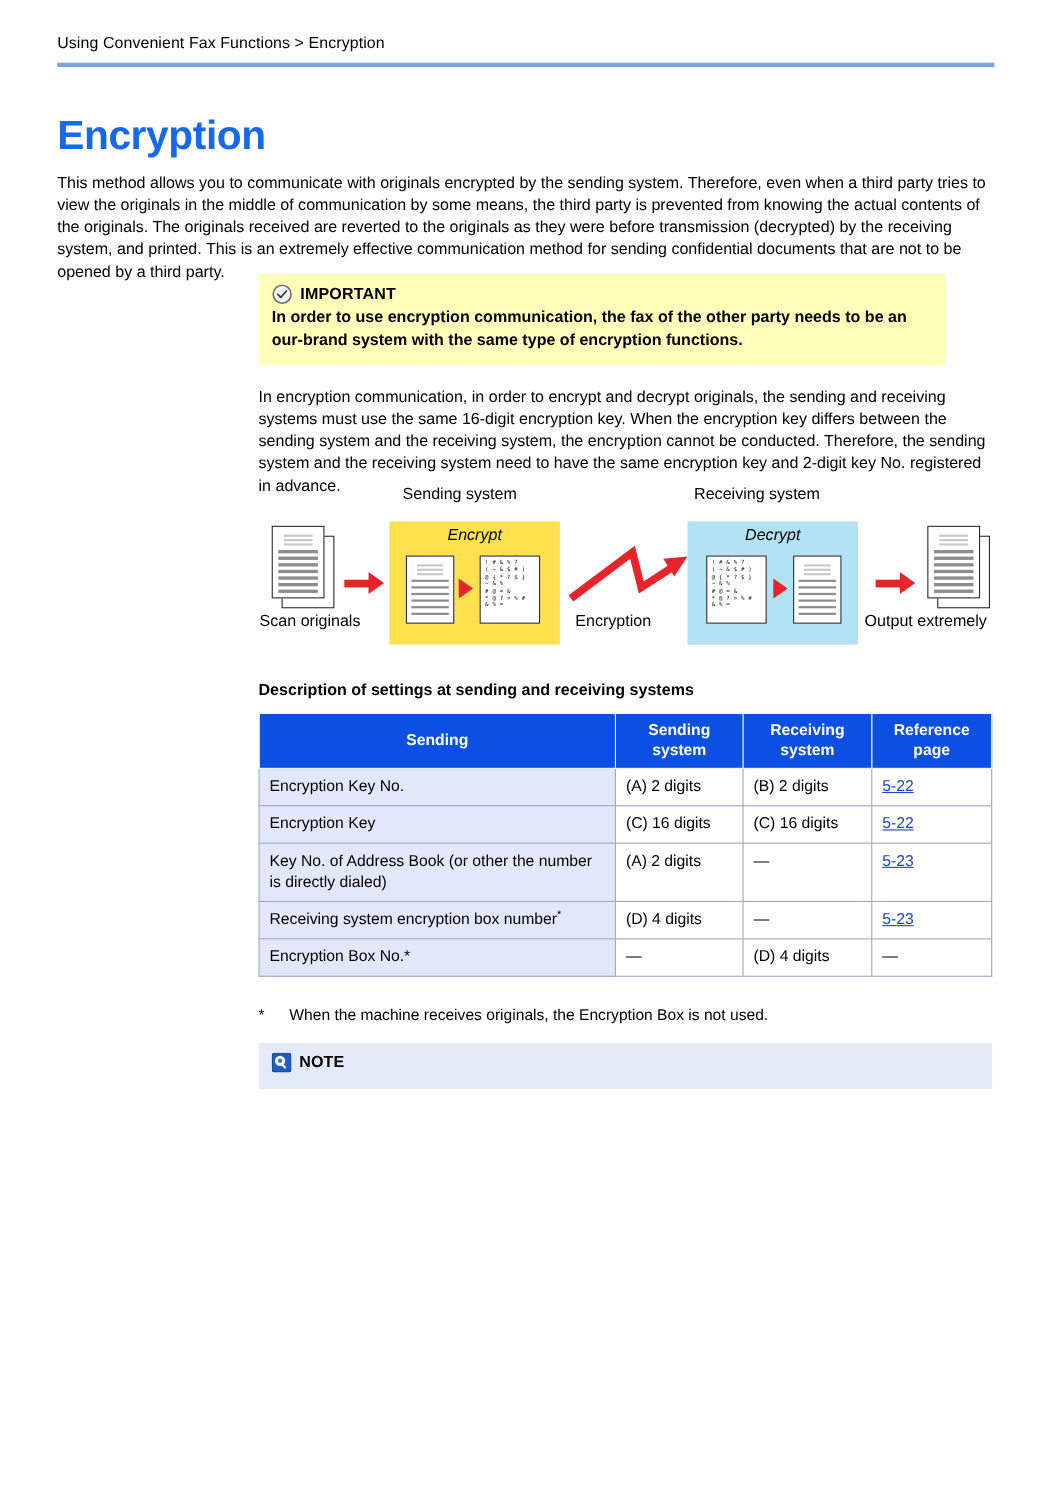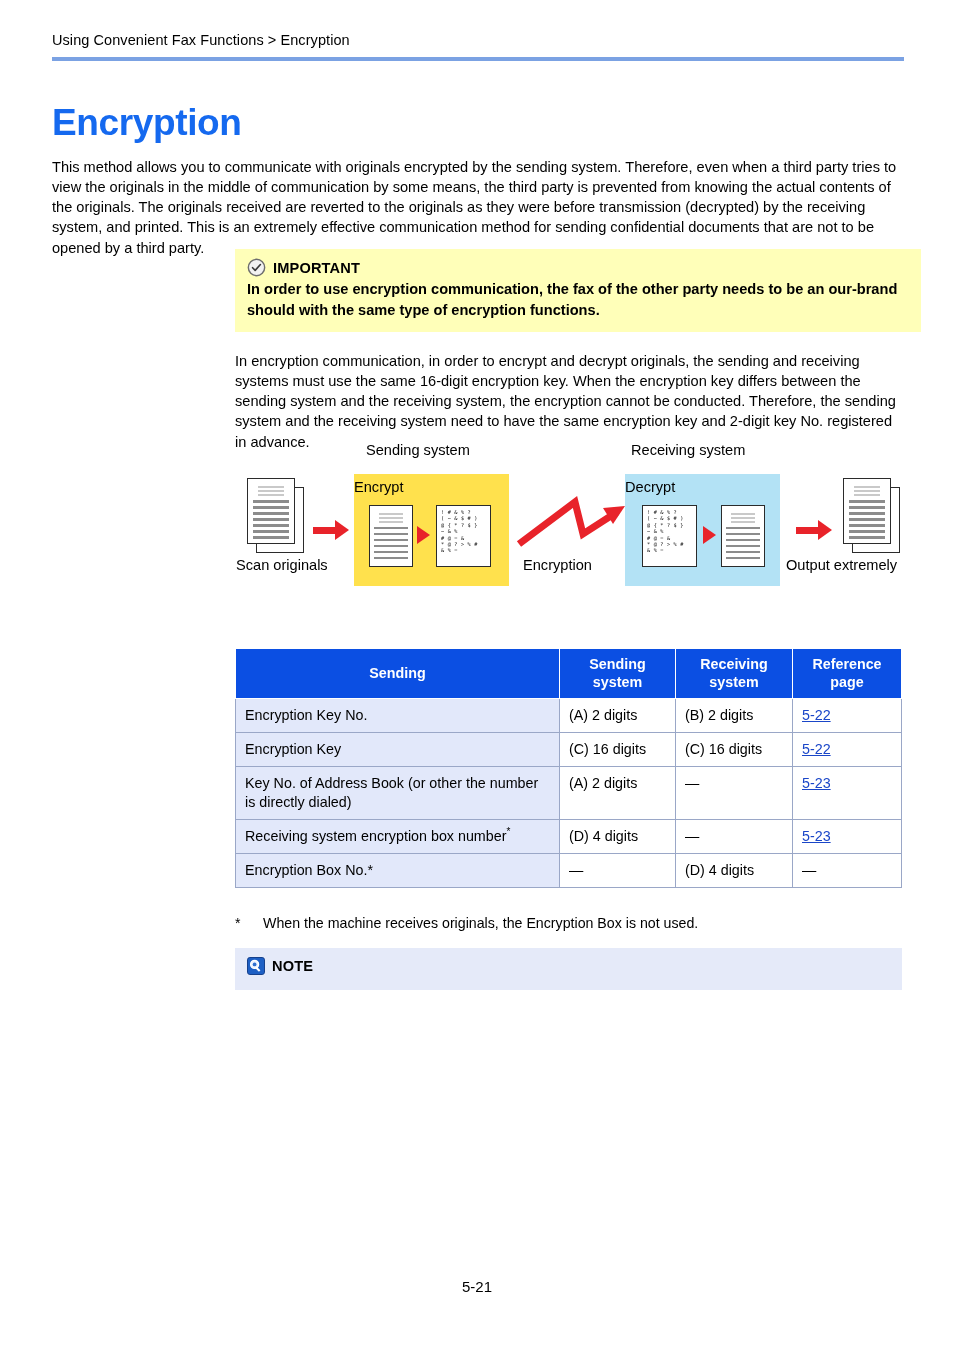--- a/index.html
+++ b/index.html
@@ -64,21 +64,21 @@
     line-height: 20.3px;
     color: #000;
     text-align: left;
   }
 
   
   .important-box {
     position: absolute;
     left: 235px;
     top: 249px;
-    width: 686px;
+    width: 625px;
     background: #ffffb9;
     padding: 9px 12px 12px 12px;
     box-sizing: border-box;
   }
   .callout-head {
     display: flex;
     align-items: center;
     gap: 7px;
     margin-bottom: 2px;
   }
@@ -129,22 +129,23 @@
   .panel {
     position: absolute;
     box-sizing: border-box;
   }
   .panel-yellow { background: #ffe14d; }
   .panel-blue  { background: #b3e2f5; }
   .panel-title {
     position: absolute;
     left: 0; right: 0;
     top: 5px;
-    text-align: left;
-    font-size: 14.6px;
+    text-align: center;
+    font-size: 14.6px;
+    font-style: italic;
   }
 
   
   .docpage {
     position: absolute;
     background: #fff;
     border: 1px solid #2b2b2b;
     box-sizing: border-box;
     overflow: hidden;
   }
@@ -298,21 +299,21 @@
   <p class="intro">This method allows you to communicate with originals encrypted by the sending system. Therefore, even when a third party tries to view the originals in the middle of communication by some means, the third party is prevented from knowing the actual contents of the originals. The originals received are reverted to the originals as they were before transmission (decrypted) by the receiving system, and printed. This is an extremely effective communication method for sending confidential documents that are not to be opened by a third party.</p>
 
   <div class="important-box">
     <div class="callout-head">
       <svg class="icon-check" viewBox="0 0 20 20">
         <circle cx="10" cy="10" r="8.6" fill="#f2f2f2" stroke="#6d6d6d" stroke-width="1.5"></circle>
         <path d="M5.9 10.2 L8.6 13 L14.1 6.9" fill="none" stroke="#3a3a3a" stroke-width="1.7" stroke-linecap="round" stroke-linejoin="round"></path>
       </svg>
       <span class="label">IMPORTANT</span>
     </div>
-    <div class="important-body">In order to use encryption communication, the fax of the other party needs to be an our-brand should with the same type of encryption functions.</div>
+    <div class="important-body">In order to use encryption communication, the fax of the other party needs to be an our-brand system with the same type of encryption functions.</div>
   </div>
 
   <p class="para2">In encryption communication, in order to encrypt and decrypt originals, the sending and receiving systems must use the same 16-digit encryption key. When the encryption key differs between the sending system and the receiving system, the encryption cannot be conducted. Therefore, the sending system and the receiving system need to have the same encryption key and 2-digit key No. registered in advance.</p>
 
   <div class="diagram">
 
     <div class="dg-caption" style="left:131px; top:2px;">Sending system</div>
     <div class="dg-caption" style="left:396px; top:2px;">Receiving system</div>
 
     <div class="docstack" style="left:12px; top:38px; width:48px; height:66px;">
@@ -406,20 +407,21 @@
         <div class="ln" style="top:33px; height:2.6px;"></div>
         <div class="ln" style="top:39px; height:2.6px;"></div>
         <div class="ln" style="top:45px; height:2.6px;"></div>
         <div class="ln" style="top:51px; height:2.6px;"></div>
         <div class="ln" style="top:57px; height:2.6px;"></div>
       </div>
     </div>
     <div class="dg-label" style="left:551px; top:117px;">Output extremely</div>
   </div>
 
+  <div class="table-caption">Description of settings at sending and receiving systems</div>
 
   <table class="settings">
     <colgroup>
       <col class="col1">
         <col class="col2">
         <col class="col3">
         <col class="col4">
     </colgroup>
     <thead>
       <tr>
@@ -472,15 +474,14 @@
       <svg class="icon-note" viewBox="0 0 18 18">
         <rect x="0.5" y="0.5" width="17" height="17" rx="2.4" fill="#1d5fc4" stroke="#15408c" stroke-width="1"></rect>
         <circle cx="7.6" cy="7.4" r="4" fill="#eaf2ff" stroke="#ffffff" stroke-width="1.3"></circle>
         <circle cx="7.6" cy="7.4" r="1.9" fill="#2e6fd0"></circle>
         <rect x="9.6" y="9.4" width="5.4" height="2.1" fill="#ffffff" transform="rotate(45 9.6 9.4)"></rect>
       </svg>
       <span class="label">NOTE</span>
     </div>
   </div>
 
-  <div class="folio">5-21</div>
 
 </div>
 
 </body></html>

